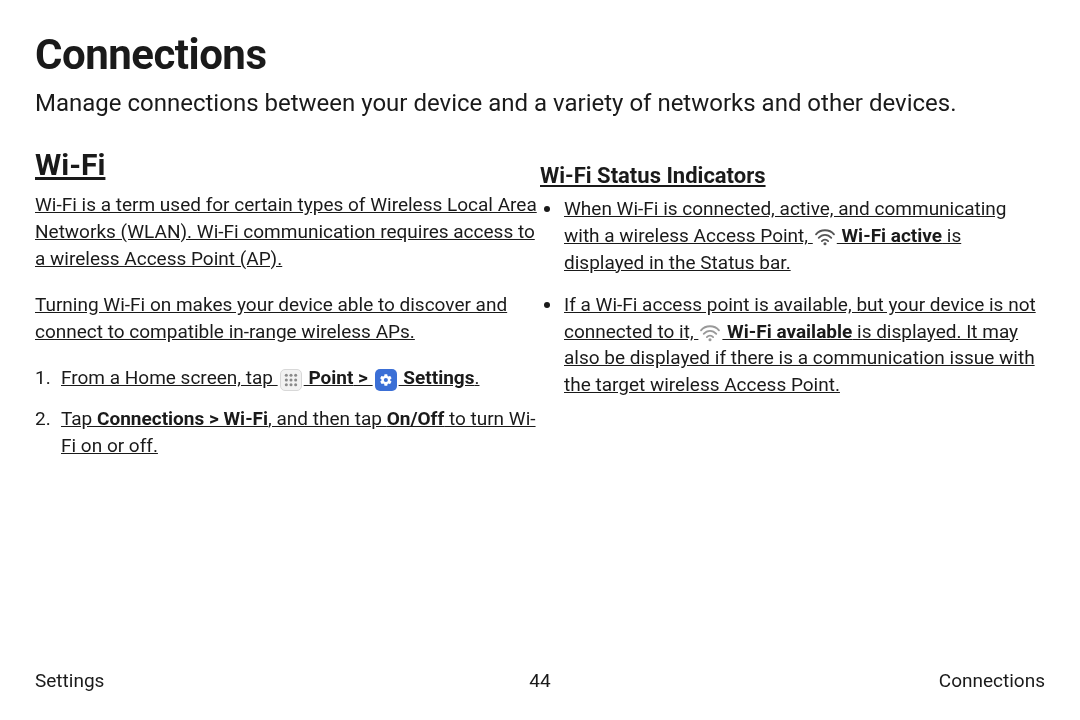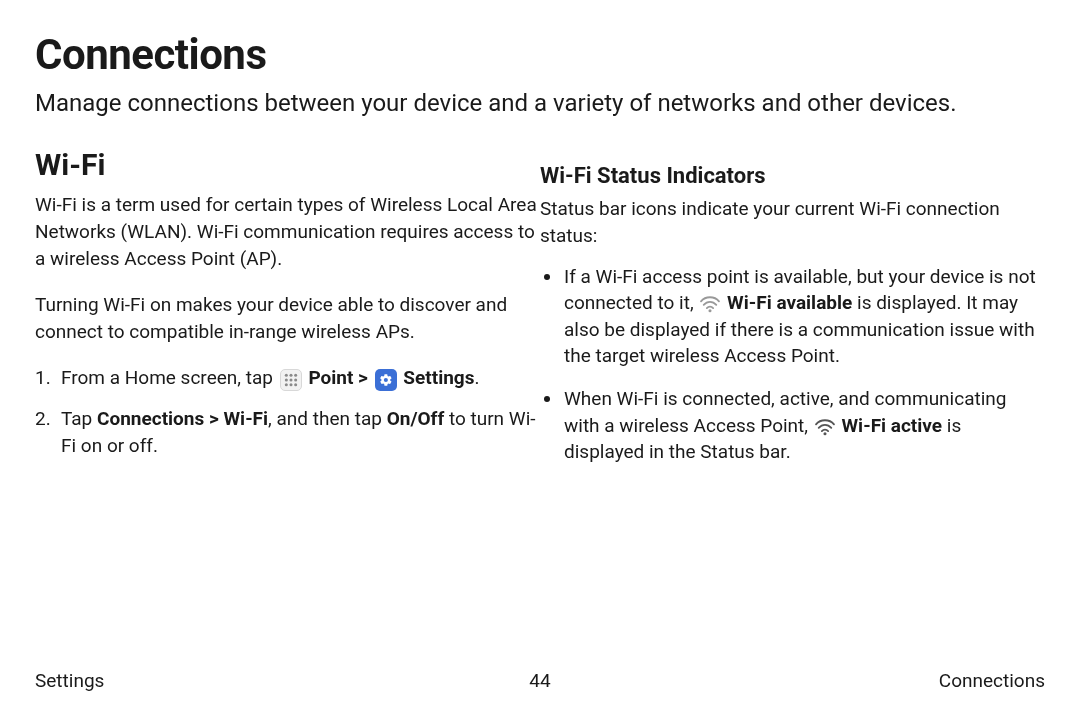--- a/index.html
+++ b/index.html
@@ -20,20 +20,21 @@
   }
   .page-subtitle {
     font-size: 24px;
     font-weight: 400;
     line-height: 1.35;
     margin-bottom: 28px;
     max-width: 980px;
   }
   .columns {
     display: flex;
+    text-decoration: underline;
   }
   .col {
     flex: 1;
     min-width: 0;
   }
   .section-heading {
     font-size: 30px;
     font-weight: 700;
     margin-bottom: 10px;
   }
@@ -159,47 +160,46 @@
           </span><span class="b"> Settings</span><span>.</span>
       </li>
       <li class="list-item">
         <span>Tap </span><span class="b">Connections &gt; Wi-Fi</span><span>, and then tap </span><span class="b">On/Off</span><span> to turn Wi-Fi on or off.</span>
       </li>
     </ol>
   </div>
 
   <div class="col">
     <h3 class="subsection-heading">Wi-Fi Status Indicators</h3>
-    <p class="body-text" style="margin-bottom:14px">Status bar icons indicate your current Wi-Fi connection status:</p>
 
     <ul class="bullet-list">
+      <li class="bullet-item">
+        <span>When Wi-Fi is connected, active, and communicating with a wireless Access Point, </span><span class="wifi-icon">
+            <svg viewBox="0 0 24 20">
+              <g fill="none" stroke="#555" stroke-width="2" stroke-linecap="round">
+                <path d="M2 7 C 7 1, 17 1, 22 7"></path>
+                <path d="M5 11 C 9 6.5, 15 6.5, 19 11"></path>
+                <path d="M8.5 14.5 C 10.5 12.5, 13.5 12.5, 15.5 14.5"></path>
+              </g>
+              <circle cx="12" cy="17.5" r="1.7" fill="#555"></circle>
+            </svg>
+          </span><span class="b"> Wi-Fi active</span><span> is displayed in the Status bar.</span>
+      </li>
       <li class="bullet-item">
         <span>If a Wi-Fi access point is available, but your device is not connected to it, </span><span class="wifi-icon">
             <svg viewBox="0 0 24 20">
               <g fill="none" stroke="#999" stroke-width="2" stroke-linecap="round">
                 <path d="M2 7 C 7 1, 17 1, 22 7"></path>
                 <path d="M5 11 C 9 6.5, 15 6.5, 19 11"></path>
                 <path d="M8.5 14.5 C 10.5 12.5, 13.5 12.5, 15.5 14.5"></path>
               </g>
               <circle cx="12" cy="17.5" r="1.7" fill="#999"></circle>
             </svg>
           </span><span class="b"> Wi-Fi available</span><span> is displayed. It may also be displayed if there is a communication issue with the target wireless Access Point.</span>
       </li>
-      <li class="bullet-item">
-        <span>When Wi-Fi is connected, active, and communicating with a wireless Access Point, </span><span class="wifi-icon">
-            <svg viewBox="0 0 24 20">
-              <g fill="none" stroke="#555" stroke-width="2" stroke-linecap="round">
-                <path d="M2 7 C 7 1, 17 1, 22 7"></path>
-                <path d="M5 11 C 9 6.5, 15 6.5, 19 11"></path>
-                <path d="M8.5 14.5 C 10.5 12.5, 13.5 12.5, 15.5 14.5"></path>
-              </g>
-              <circle cx="12" cy="17.5" r="1.7" fill="#555"></circle>
-            </svg>
-          </span><span class="b"> Wi-Fi active</span><span> is displayed in the Status bar.</span>
-      </li>
     </ul>
   </div>
 </div>
 
 <div class="footer">
   <span>Settings</span>
   <span class="footer-center">44</span>
   <span>Connections</span>
 </div>
 

